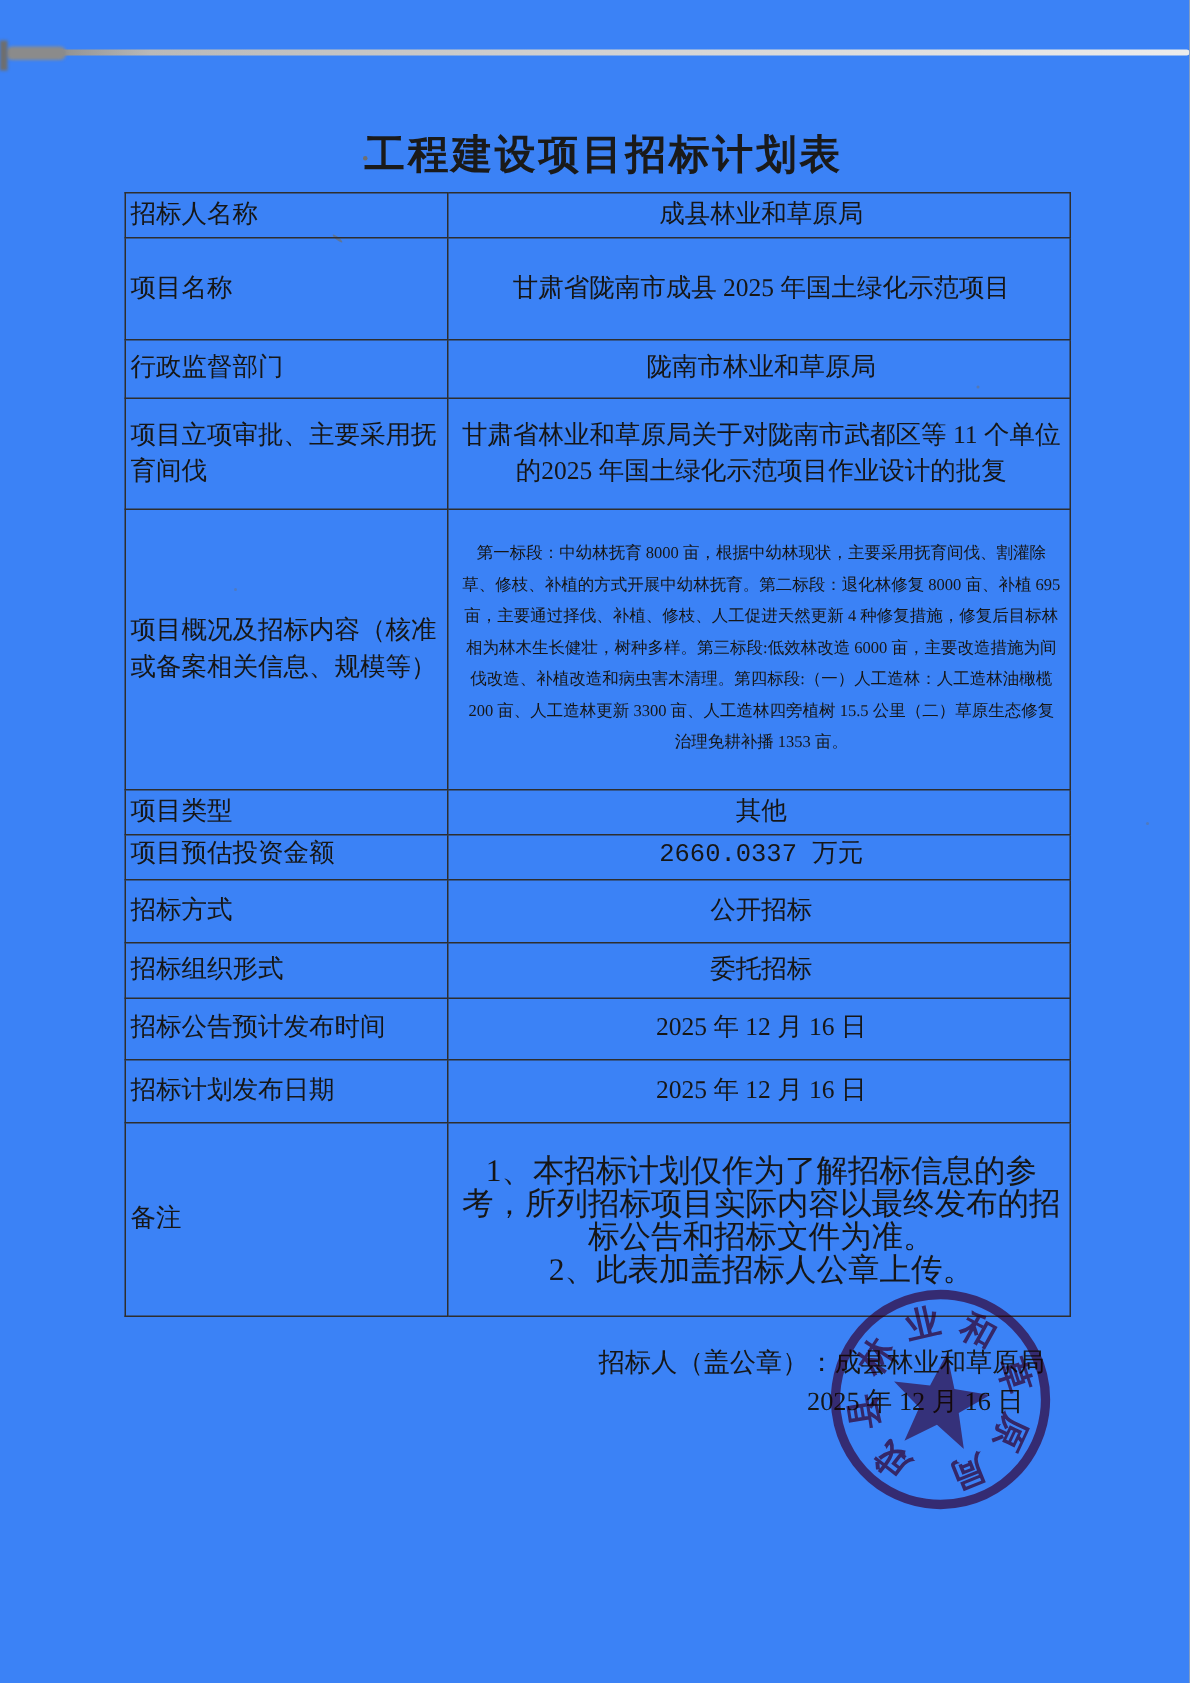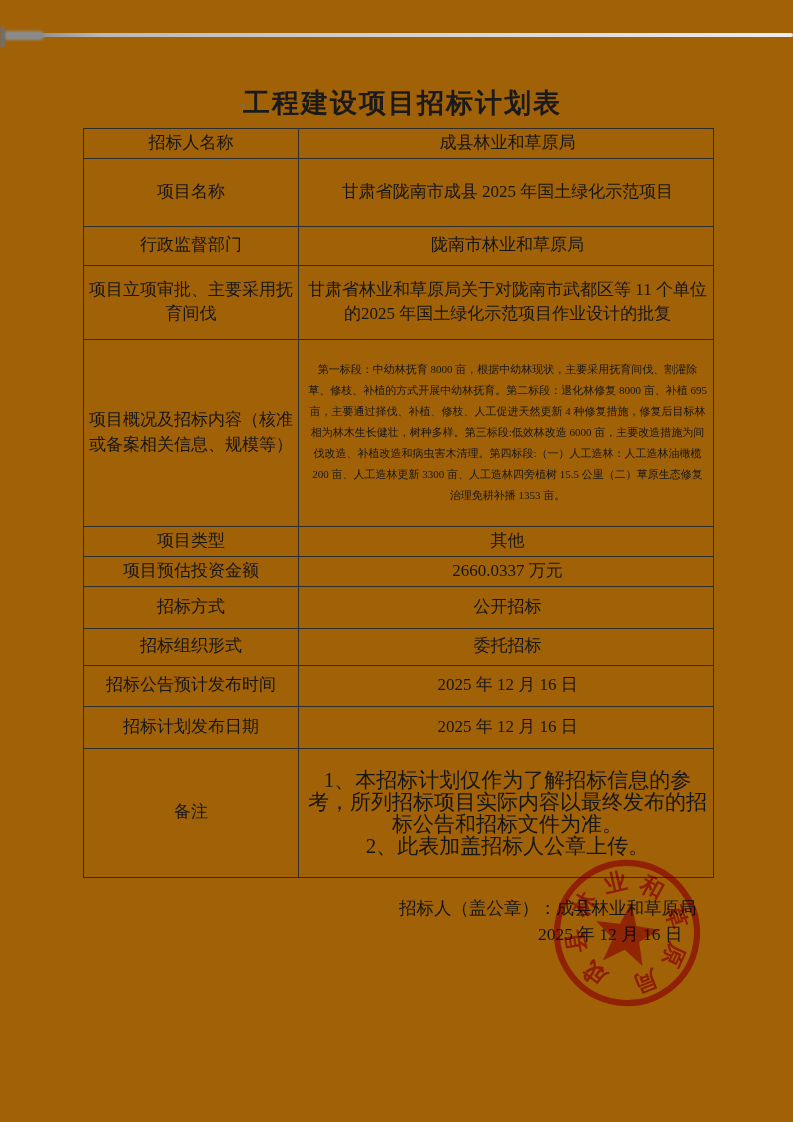--- a/index.html
+++ b/index.html
@@ -1,20 +1,20 @@
 <!DOCTYPE html>
 <html><head>
 <meta charset="utf-8">
 <style>
   html,body{margin:0;padding:0;background:#9a9a9a;}
   .page{
     position:relative;
     width:793px;height:1122px;
     margin:0 auto;
-    background:#a16207;
+    background:#3b82f6;
     overflow:hidden;
     font-family:"Liberation Serif","DejaVu Serif",serif;
     color:#141414;
   }
   
   .scanline{
     position:absolute;left:6px;top:33px;width:787px;height:4px;
     background:linear-gradient(to right,#7a7a7a,#b9b9b9 12%,#cfcfcf 45%,#dedede 75%,#ececec);
     border-radius:2px;filter:blur(.4px);
   }
@@ -48,21 +48,20 @@
   }
   table.bid td{
     border:1.6px solid #2e2e2e;
     font-size:17px;
     line-height:1.45;
     color:#161616;
     vertical-align:middle;
   }
   td.lbl{
     width:208px;
-    text-align:center;
     padding:1px 3px;
   }
   td.val{
     text-align:center;
     padding:2px 6px 2px 9px;
   }
   td.val.big{
     font-size:11px;
     line-height:20.9px;
     padding:2px 5px 2px 8px;
@@ -117,21 +116,21 @@
       <td class="val">甘肃省林业和草原局关于对陇南市武都区等 11 个单位的2025 年国土绿化示范项目作业设计的批复</td>
     </tr>
     <tr style="height:187px;">
       <td class="lbl">项目概况及招标内容（核准或备案相关信息、规模等）</td>
       <td class="val big">第一标段：中幼林抚育 8000 亩，根据中幼林现状，主要采用抚育间伐、割灌除草、修枝、补植的方式开展中幼林抚育。第二标段：退化林修复 8000 亩、补植 695 亩，主要通过择伐、补植、修枝、人工促进天然更新 4 种修复措施，修复后目标林相为林木生长健壮，树种多样。第三标段:低效林改造 6000 亩，主要改造措施为间伐改造、补植改造和病虫害木清理。第四标段:（一）人工造林：人工造林油橄榄 200 亩、人工造林更新 3300 亩、人工造林四旁植树 15.5 公里（二）草原生态修复治理免耕补播 1353 亩。</td>
     </tr>
     <tr style="height:30px;">
       <td class="lbl">项目类型</td>
       <td class="val">其他</td>
     </tr>
-    <tr style="height:30px;">
+    <tr style="height:30px;font-family:Liberation Mono, monospace;">
       <td class="lbl">项目预估投资金额</td>
       <td class="val">2660.0337 万元</td>
     </tr>
     <tr style="height:42px;">
       <td class="lbl">招标方式</td>
       <td class="val">公开招标</td>
     </tr>
     <tr style="height:37px;">
       <td class="lbl">招标组织形式</td>
       <td class="val">委托招标</td>

